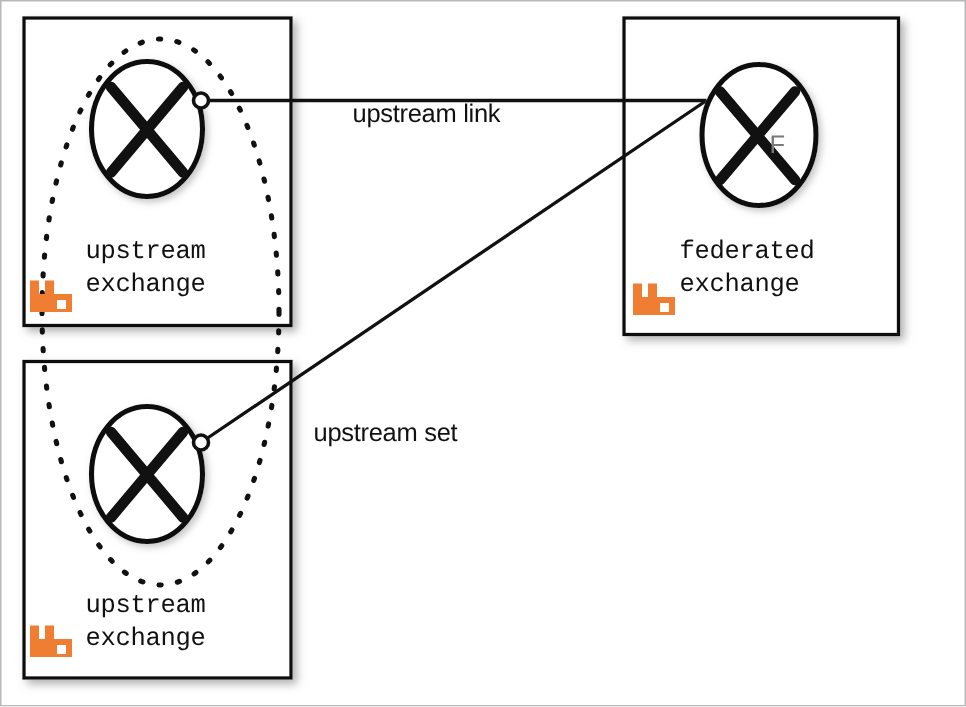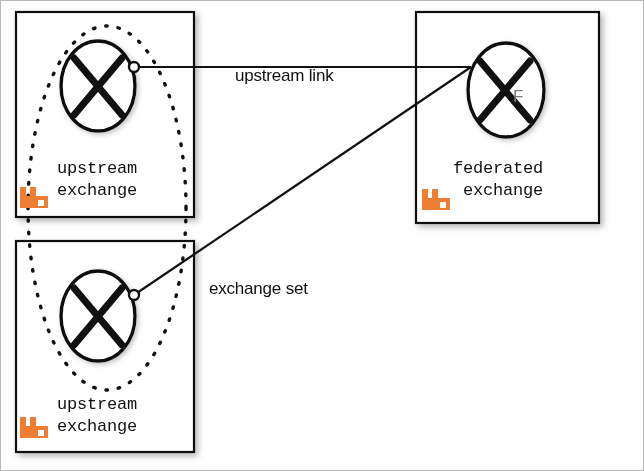--- a/index.html
+++ b/index.html
@@ -118,20 +118,20 @@
     <path d="M1,8 L7,8 L7,17 L11,17 L11,8 L17,8 L17,17 L29,17 L29,29 L1,29 Z" fill="#ef7d32"></path>
     <rect x="19" y="21" width="6" height="6" fill="#ffffff"></rect>
   </svg>
 
   <div class="node-label" style="left:56px; top:157px;">upstream
 exchange</div>
 
   <div class="node-label" style="left:56px; top:393px;">upstream
 exchange</div>
 
-  <div class="node-label" style="left:452px; top:157px;text-align:right;">federated
+  <div class="node-label" style="left:452px; top:157px;">federated
 exchange</div>
 
   <div class="edge-label" style="left:234px; top:46px;margin-top:19px;">upstream link</div>
 
-  <div class="edge-label" style="left:208px; top:278px;">exchange set</div>
+  <div class="edge-label" style="left:208px; top:278px;">upstream set</div>
 
 </div>
 
 </body></html>

